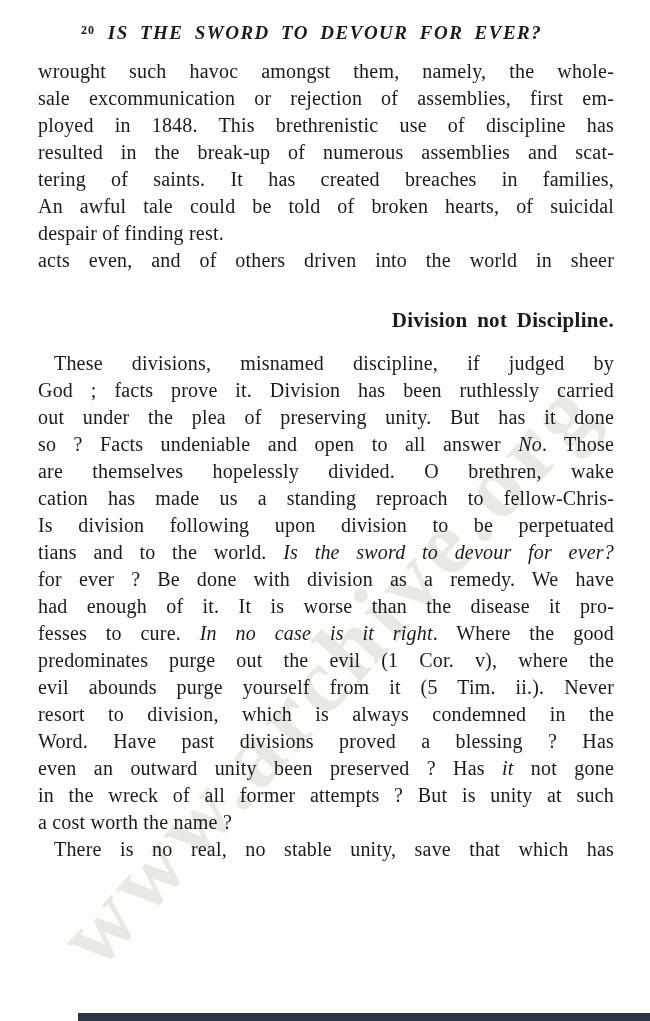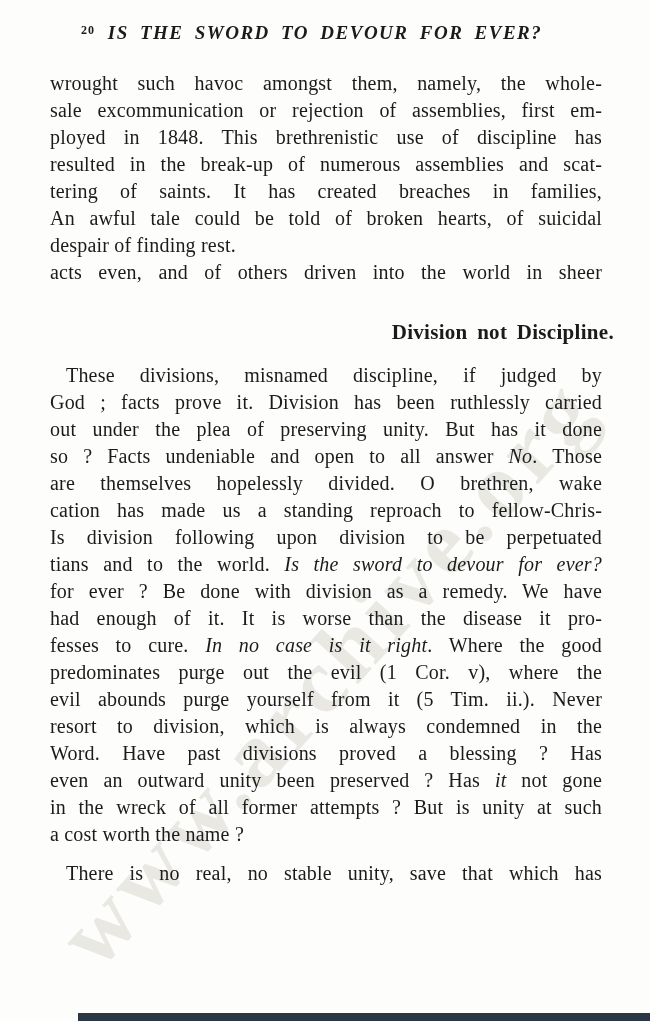--- a/index.html
+++ b/index.html
@@ -50,21 +50,21 @@
     letter-spacing: 1.5px;
     word-spacing: 5px;
     white-space: nowrap;
   }
   .body {
     position: absolute;
     top: 58px; left: 38px;
     width: 576px;
     z-index: 1;
   }
-  .paragraph { margin: 12px; }
+  .paragraph { margin: 0; }
   .text-line {
     font-size: 20px;
     line-height: 27px;
     height: 27px;
     text-align: justify;
     text-align-last: justify;
     white-space: nowrap;
     letter-spacing: 0.2px;
   }
   .text-line.last { text-align-last: left; }

